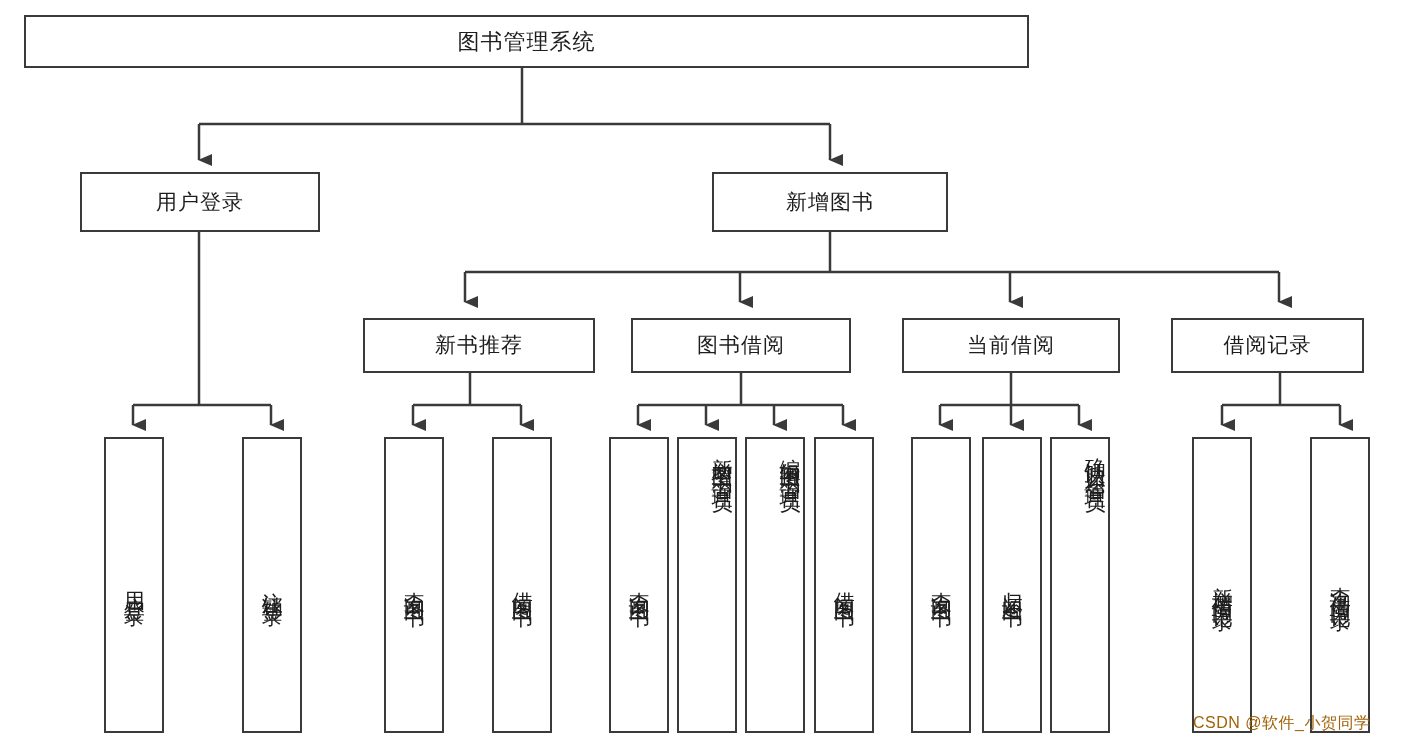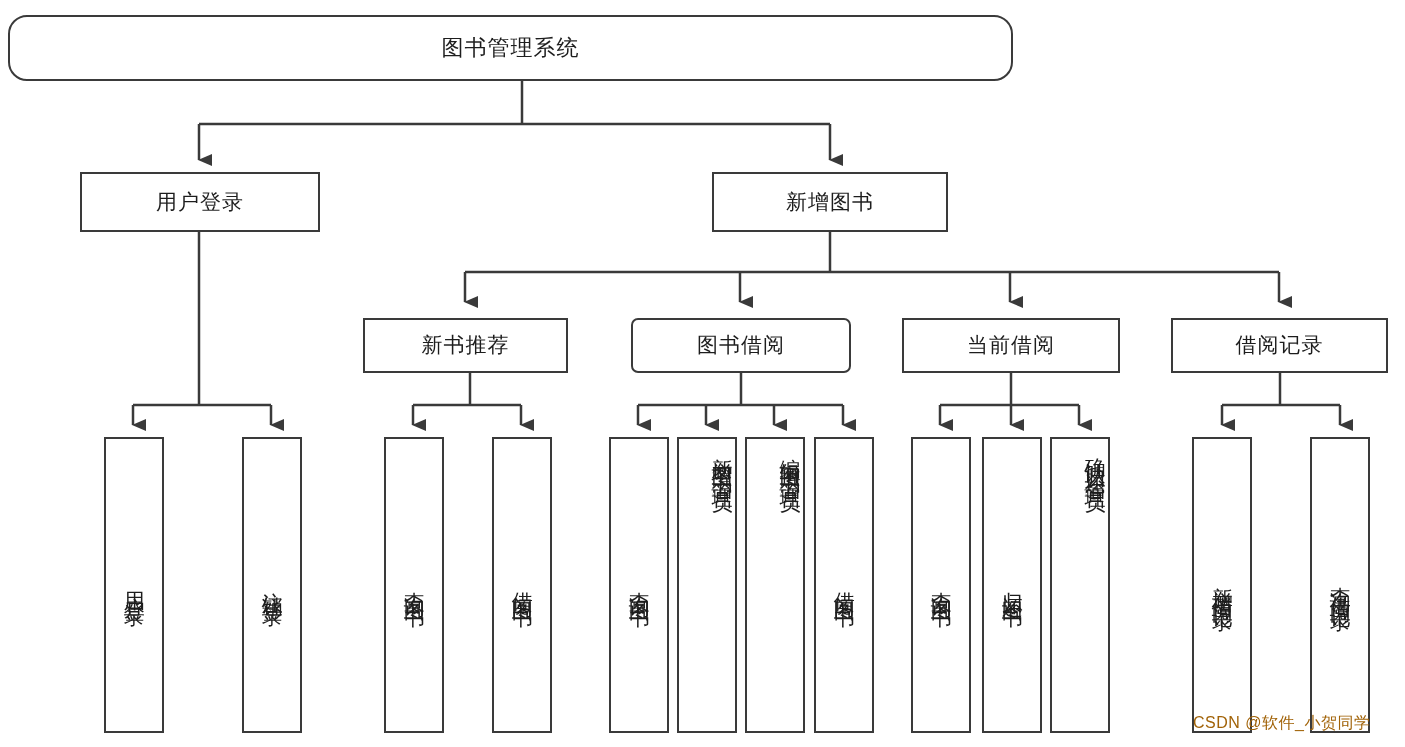--- a/index.html
+++ b/index.html
@@ -108,29 +108,29 @@
       <path d="M1011,405 L1011,425" marker-end="url(#arrow)"></path>
       <path d="M1079,405 L1079,425" marker-end="url(#arrow)"></path>
 
       <path d="M1280,373 L1280,405"></path>
       <path d="M1222,405 L1340,405"></path>
       <path d="M1222,405 L1222,425" marker-end="url(#arrow)"></path>
       <path d="M1340,405 L1340,425" marker-end="url(#arrow)"></path>
     </g>
   </svg>
 
-  <div class="node root" style="left:8px;top:15px;width:1005px;height:66px;border-radius:19px;">图书管理系统</div>
+  <div class="node root" style="left:24px;top:15px;width:1005px;height:53px;">图书管理系统</div>
 
   <div class="node" style="left:80px;top:172px;width:240px;height:60px;">用户登录</div>
   <div class="node" style="left:712px;top:172px;width:236px;height:60px;">新增图书</div>
 
-  <div class="node" style="left:363px;top:318px;width:205px;height:55px;">新书推荐</div>
-  <div class="node" style="left:631px;top:318px;width:220px;height:55px;border-radius:7px;">图书借阅</div>
+  <div class="node" style="left:363px;top:318px;width:232px;height:55px;">新书推荐</div>
+  <div class="node" style="left:631px;top:318px;width:220px;height:55px;">图书借阅</div>
   <div class="node" style="left:902px;top:318px;width:218px;height:55px;">当前借阅</div>
-  <div class="node" style="left:1171px;top:318px;width:217px;height:55px;">借阅记录</div>
+  <div class="node" style="left:1171px;top:318px;width:193px;height:55px;">借阅记录</div>
 
   <div class="node leaf" style="left:104px;top:437px;width:60px;height:296px;">用户登录</div>
   <div class="node leaf" style="left:242px;top:437px;width:60px;height:296px;">注销登录</div>
 
   <div class="node leaf" style="left:384px;top:437px;width:60px;height:296px;">查询图书</div>
   <div class="node leaf" style="left:492px;top:437px;width:60px;height:296px;">借阅图书</div>
 
   <div class="node leaf" style="left:609px;top:437px;width:60px;height:296px;">查询图书</div>
   <div class="node leaf long" style="left:677px;top:437px;width:60px;height:296px;">新增图书（管理员）</div>
   <div class="node leaf long" style="left:745px;top:437px;width:60px;height:296px;">编辑图书（管理员）</div>

